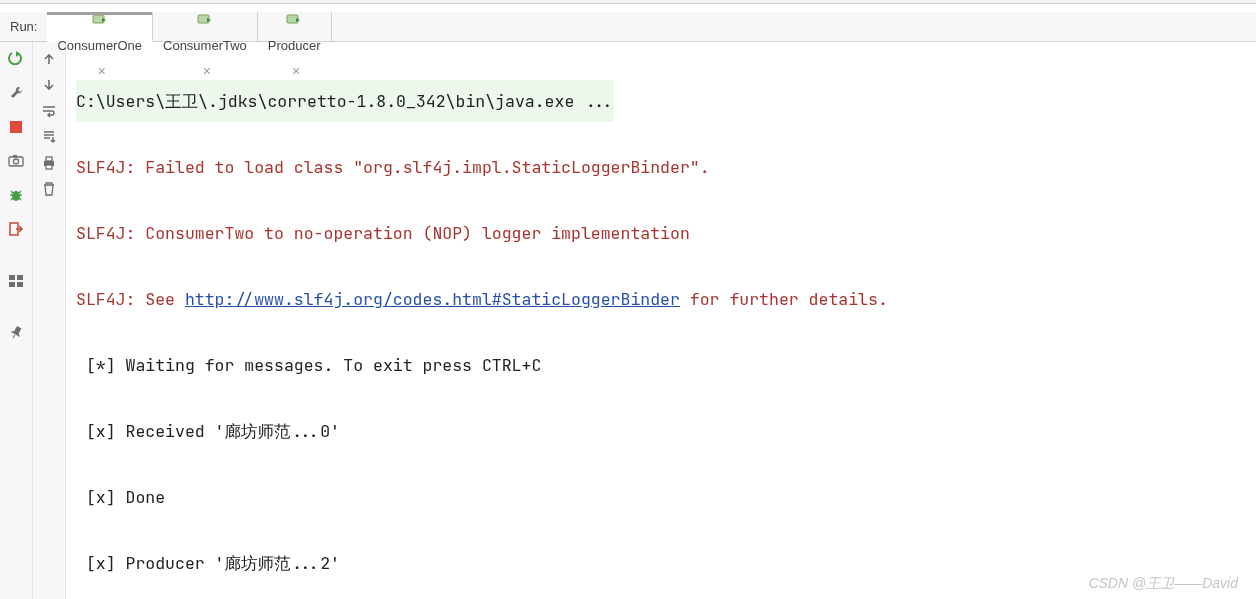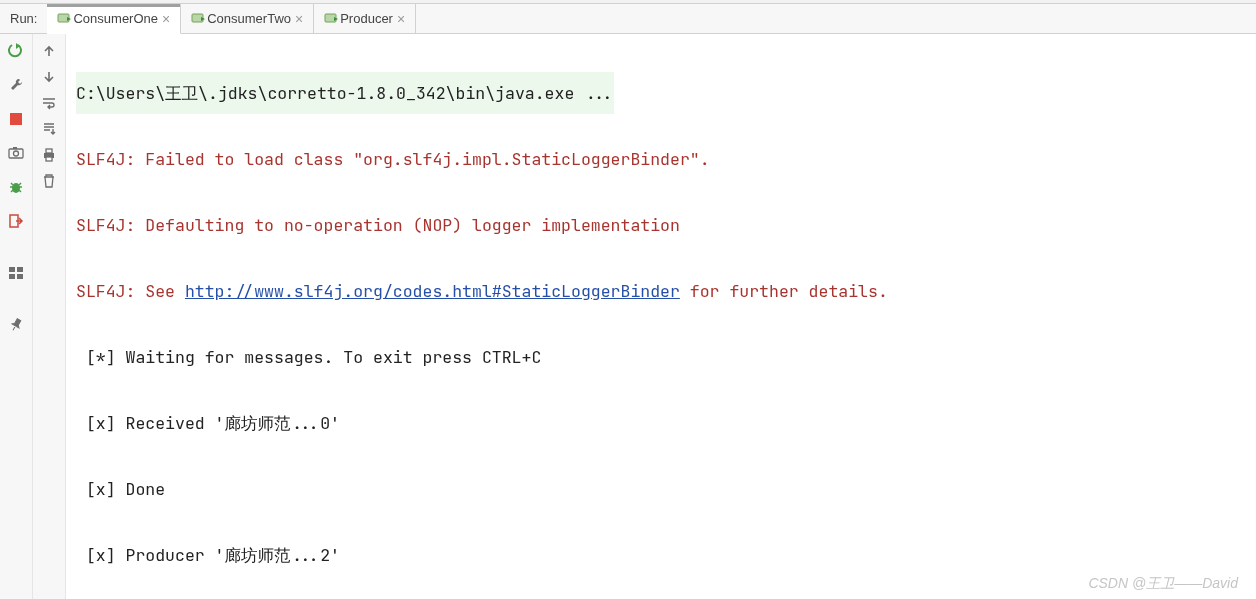--- a/index.html
+++ b/index.html
@@ -17,36 +17,38 @@
       height: 4px;
       border-bottom: 1px solid #d1d1d1;
       background: #f2f2f2;
     }
     .header {
       display: flex;
       align-items: stretch;
       height: 30px;
       background: #f7f7f7;
       border-bottom: 1px solid #d1d1d1;
+      margin-top: 8px;
     }
     .run-label {
       padding: 0 10px;
       display: flex;
       align-items: center;
       color: #444;
     }
     .tab {
       display: flex;
       align-items: center;
       padding: 0 10px;
       border-right: 1px solid #d1d1d1;
       color: #444;
       cursor: pointer;
-      gap: 0;
+      gap: 10px;
       position: relative;
+      flex-direction: column;
     }
     .tab.active {
       background: #fff;
       border-bottom: 1px solid #fff;
       margin-bottom: -1px;
     }
     .tab.active::before {
       content: "";
       position: absolute;
       top: 0; left: 0; right: 0;
@@ -260,21 +262,21 @@
     <div class="tl-btn">
       <svg width="16" height="16" viewBox="0 0 16 16">
           <path d="M3 4 L13 4 M5 4 L5 2 L11 2 L11 4 M4 4 L5 14 L11 14 L12 4" fill="none" stroke="#6e6e6e" stroke-width="1.3"></path>
         </svg>
     </div>
   </div>
 
   <div class="console">
 <span class="ln"><span class="cmd-line">C:\Users\王卫\.jdks\corretto-1.8.0_342\bin\java.exe ...</span></span>
 <span class="ln err">SLF4J: Failed to load class "org.slf4j.impl.StaticLoggerBinder".</span>
-<span class="ln err">SLF4J: Defaulting to no-operation (NOP) logger implementation</span>
+<span class="ln err">SLF4J: ConsumerTwo to no-operation (NOP) logger implementation</span>
 <span class="ln err"><span>SLF4J: See </span><span class="link">http://www.slf4j.org/codes.html#StaticLoggerBinder</span><span> for further details.</span></span>
 <span class="ln"> [*] Waiting for messages. To exit press CTRL+C</span>
 <span class="ln"> [x] Received '廊坊师范...0'</span>
 <span class="ln"> [x] Done</span>
 <span class="ln"> [x] Producer '廊坊师范...2'</span>
 
 
 
 
 

